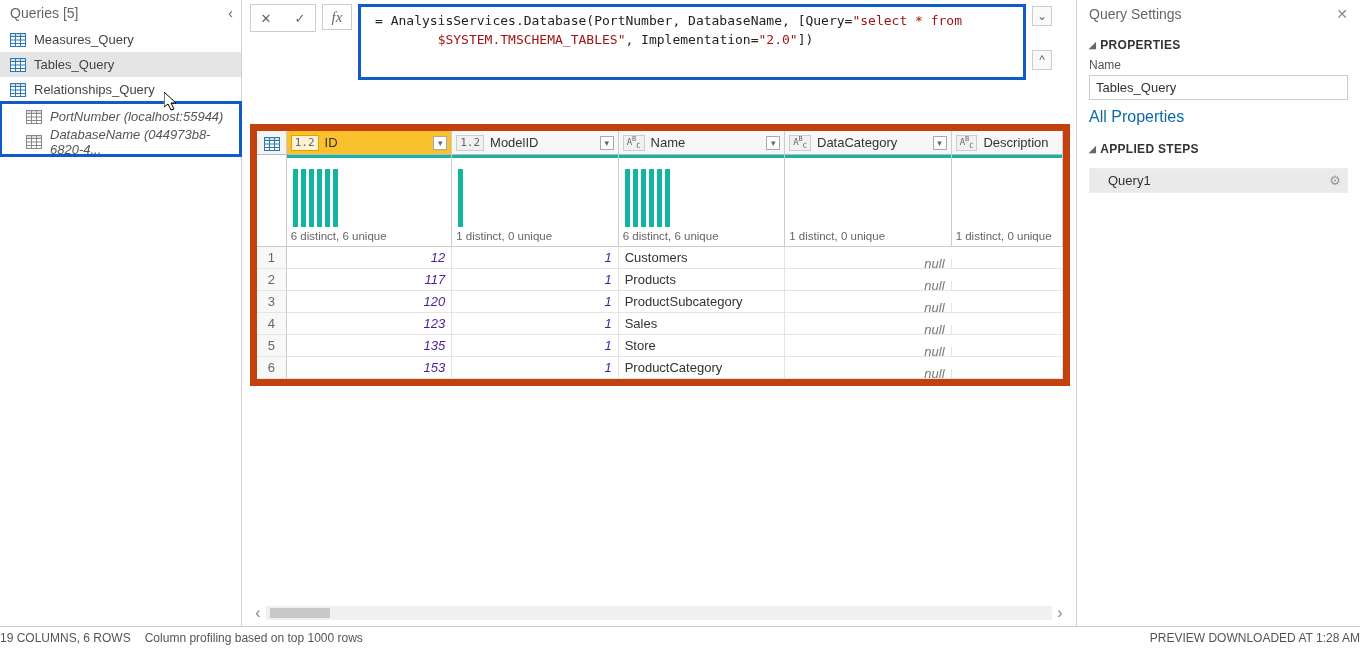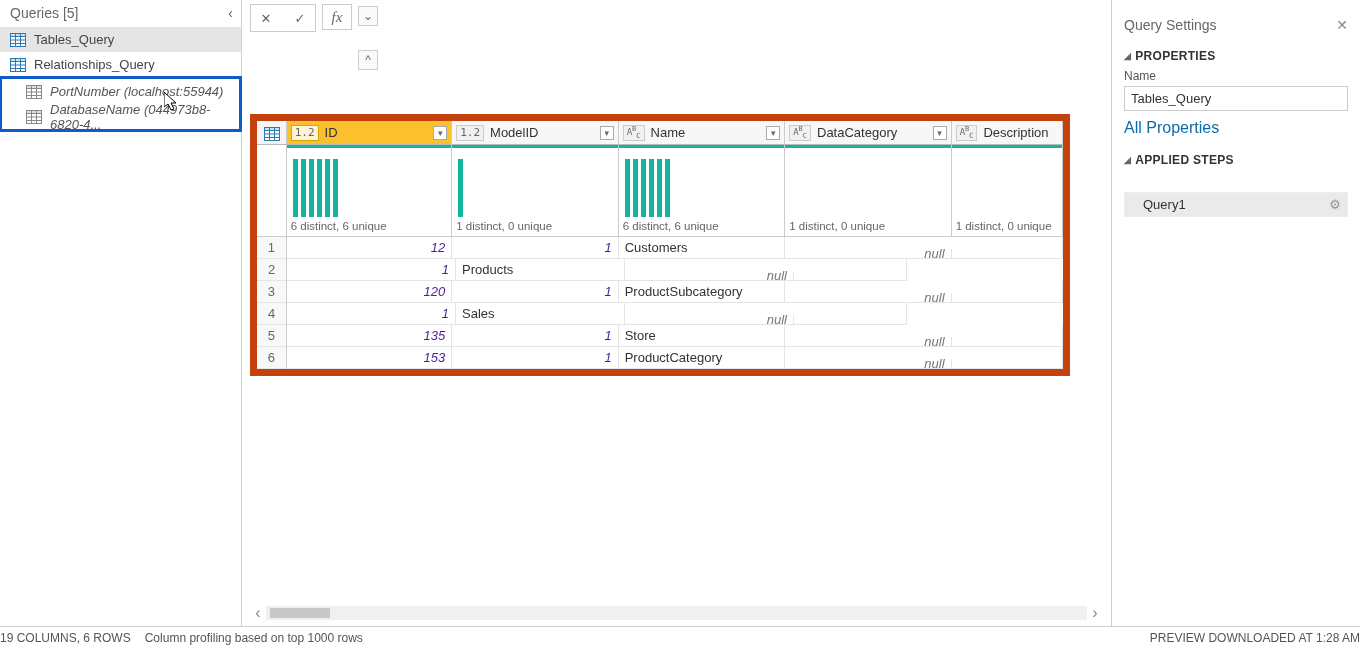--- a/index.html
+++ b/index.html
@@ -256,24 +256,24 @@
   }
   .hscroll .thumb {
     position:absolute;
     left:4px;
     width:60px;
     top:2px;bottom:2px;
     background:#c8c8c8;
   }
   
   .settings-panel {
-    width: 249px;
+    width: 284px;
     border-left:1px solid #d0d0d0;
     background:#fff;
-    padding: 17px 12px;
+    padding: 6px 12px;
     display:flex;
     flex-direction:column;
   }
   .settings-header {
     display:flex;
     justify-content:space-between;
     align-items:center;
     color:#666;
     font-size:14px;
     margin-bottom:10px;
@@ -309,21 +309,21 @@
     font-size:13px;
     color:#333;
   }
   .link {
     color:#0d6aa8;
     font-size:16px;
     margin-top:8px;
     cursor:pointer;
   }
   .steps-list {
-    margin-top:21px;
+    margin-top:8px;
     border:1px solid #eee;
     background:#fff;
   }
   .step-item {
     display:flex;
     align-items:center;
     justify-content:space-between;
     padding: 4px 6px 4px 18px;
     background:#eaeaea;
     font-size:13px;
@@ -349,20 +349,33 @@
 <body>
 
 <div class="main-area">
 
   <div class="queries-panel">
     <div class="queries-header">
       <span>Queries [5]</span>
       <span class="chev">‹</span>
     </div>
     <div id="queries-list">
+        <div class="query-item">
+          <span class="icon-table">
+            <svg viewBox="0 0 16 14">
+              <rect x="0.5" y="0.5" width="15" height="13" fill="#fff" stroke="#2a7ab0"></rect>
+              <rect x="0.5" y="0.5" width="15" height="3" fill="#cde3f3" stroke="#2a7ab0"></rect>
+              <line x1="5.5" y1="0.5" x2="5.5" y2="13.5" stroke="#2a7ab0"></line>
+              <line x1="10.5" y1="0.5" x2="10.5" y2="13.5" stroke="#2a7ab0"></line>
+              <line x1="0.5" y1="7" x2="15.5" y2="7" stroke="#2a7ab0"></line>
+              <line x1="0.5" y1="10.5" x2="15.5" y2="10.5" stroke="#2a7ab0"></line>
+            </svg>
+          </span>
+          <span>Measures_Query</span>
+        </div>
         <div class="query-item selected">
           <span class="icon-table">
             <svg viewBox="0 0 16 14">
               <rect x="0.5" y="0.5" width="15" height="13" fill="#fff" stroke="#2a7ab0"></rect>
               <rect x="0.5" y="0.5" width="15" height="3" fill="#cde3f3" stroke="#2a7ab0"></rect>
               <line x1="5.5" y1="0.5" x2="5.5" y2="13.5" stroke="#2a7ab0"></line>
               <line x1="10.5" y1="0.5" x2="10.5" y2="13.5" stroke="#2a7ab0"></line>
               <line x1="0.5" y1="7" x2="15.5" y2="7" stroke="#2a7ab0"></line>
               <line x1="0.5" y1="10.5" x2="15.5" y2="10.5" stroke="#2a7ab0"></line>
             </svg>
@@ -414,20 +427,22 @@
   </div>
 
   <div class="center-area">
 
     <div class="formula-bar">
       <div class="fb-group">
         <div class="fb-btn">✕</div>
         <div class="fb-btn">✓</div>
       </div>
       <div class="fb-btn fx-btn">fx</div>
+      <div class="formula-box" id="formula-box">= AnalysisServices.Database(PortNumber, DatabaseName, [Query=<span class="str">"select * from 
+        $SYSTEM.TMSCHEMA_TABLES"</span>, Implementation=<span class="str">"2.0"</span>])</div>
       <div class="formula-side">
         <div class="sbtn">⌄</div>
         <div class="sbtn">^</div>
       </div>
     </div>
 
     <div class="grid-wrap">
       <div class="grid-header" id="grid-header">
           <div class="gh-cell row-idx">
             <span class="icon-table" style="width:14px;height:12px;">
@@ -524,35 +539,37 @@
           <div class="gb-row">
             <div class="gb-cell row-idx">1</div>
             <div class="gb-cell col-id num">12</div>
             <div class="gb-cell col-model num">1</div>
             <div class="gb-cell col-name txt">Customers</div>
             <div class="gb-cell col-cat null">null</div>
             <div class="gb-cell col-desc txt"></div>
           </div>
           <div class="gb-row">
             <div class="gb-cell row-idx">2</div>
+            <div class="gb-cell col-id num">117</div>
             <div class="gb-cell col-model num">1</div>
             <div class="gb-cell col-name txt">Products</div>
             <div class="gb-cell col-cat null">null</div>
             <div class="gb-cell col-desc txt"></div>
           </div>
           <div class="gb-row">
             <div class="gb-cell row-idx">3</div>
             <div class="gb-cell col-id num">120</div>
             <div class="gb-cell col-model num">1</div>
             <div class="gb-cell col-name txt">ProductSubcategory</div>
             <div class="gb-cell col-cat null">null</div>
             <div class="gb-cell col-desc txt"></div>
           </div>
           <div class="gb-row">
             <div class="gb-cell row-idx">4</div>
+            <div class="gb-cell col-id num">123</div>
             <div class="gb-cell col-model num">1</div>
             <div class="gb-cell col-name txt">Sales</div>
             <div class="gb-cell col-cat null">null</div>
             <div class="gb-cell col-desc txt"></div>
           </div>
           <div class="gb-row">
             <div class="gb-cell row-idx">5</div>
             <div class="gb-cell col-id num">135</div>
             <div class="gb-cell col-model num">1</div>
             <div class="gb-cell col-name txt">Store</div>

